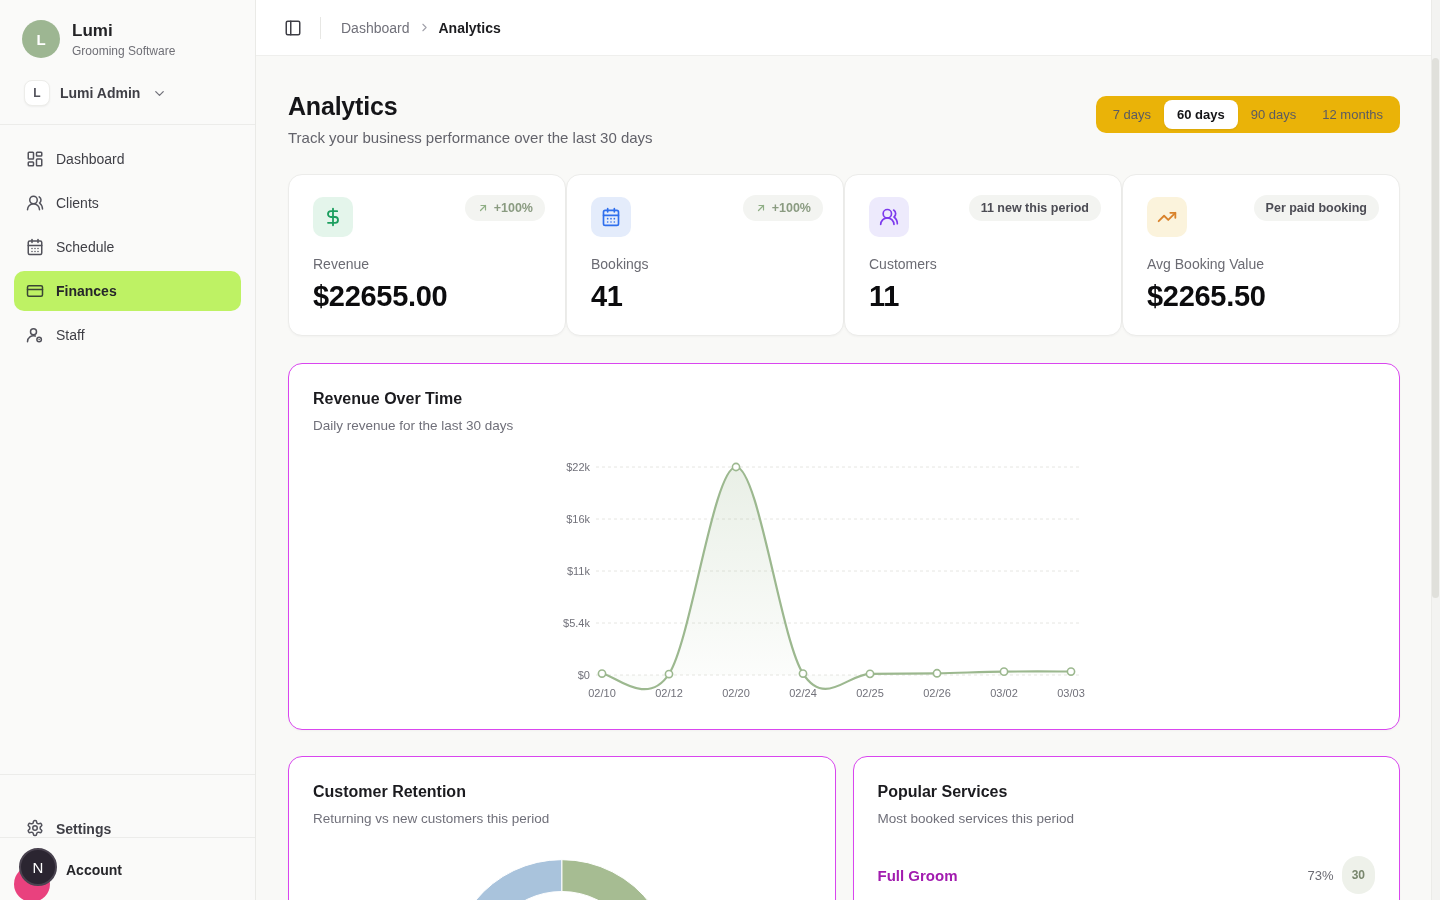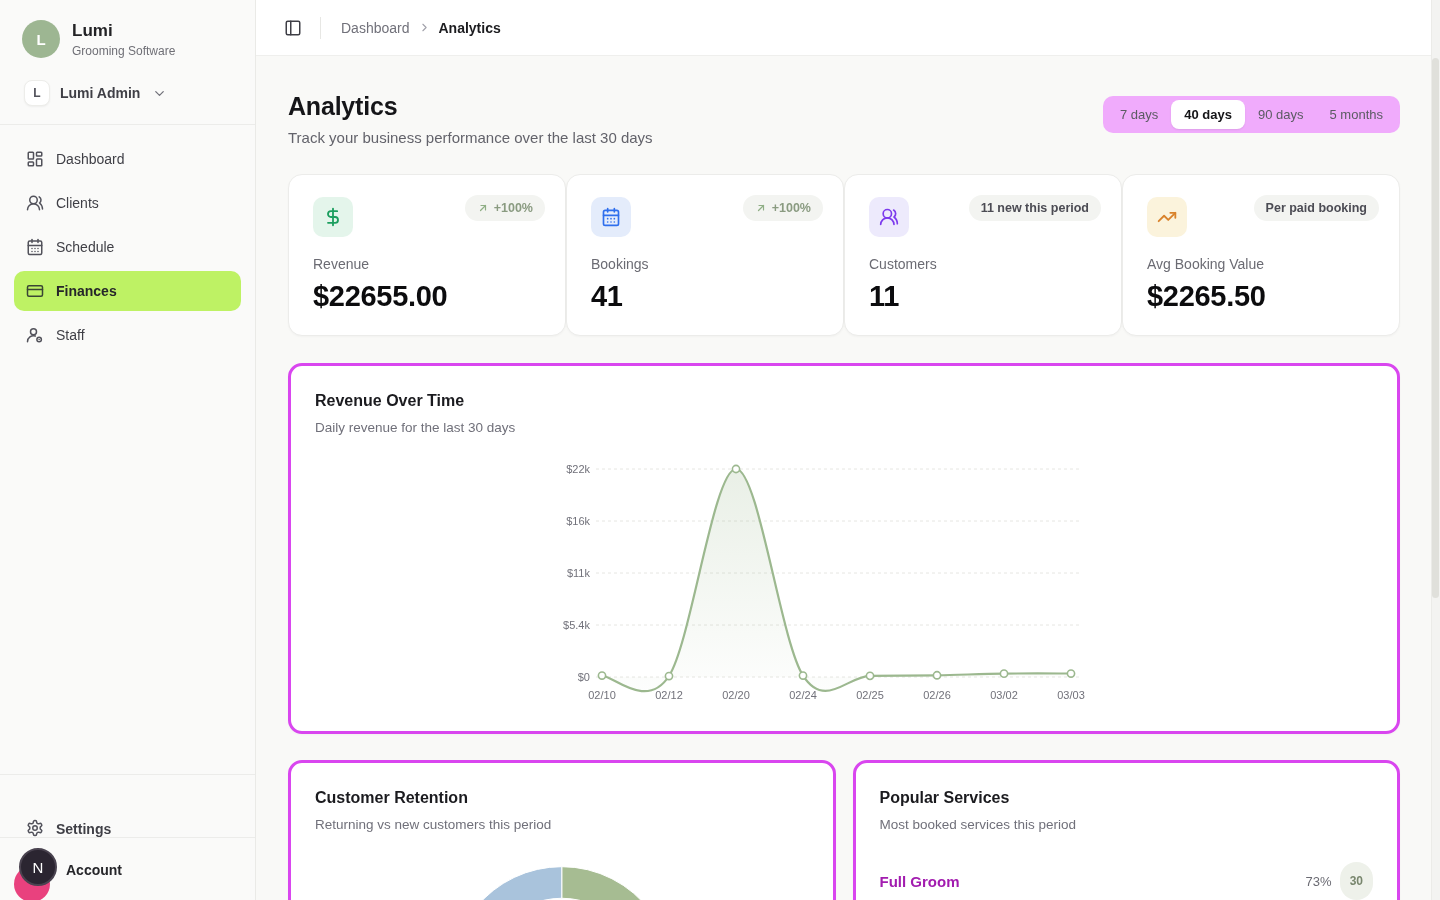--- a/index.html
+++ b/index.html
@@ -39,33 +39,33 @@
   .topbar .vdiv { width:1px; height:22px; background:#e7e7e4; }
   .breadcrumb { display:flex; align-items:center; gap:8px; font-size:14px; margin-left:6px; }
   .crumb-root { color:#71717a; cursor:pointer; }
   .crumb-sep { color:#a1a1aa; display:flex; }
   .crumb-current { color:#1c1c1f; font-weight:bold; }
 
   .content { flex:1; padding:36px 40px 0 32px; overflow:hidden; }
   .page-head { display:flex; align-items:flex-start; justify-content:space-between; margin-bottom:28px; }
   .page-title { font-size:25px; font-weight:bold; color:#151518; letter-spacing:-.2px; }
   .page-subtitle { font-size:15px; color:#63636b; margin-top:8px; }
-  .range-ctl { display:flex; align-items:center; background:#f0abfc; border-radius:10px; padding:4px; margin-top:4px; }
+  .range-ctl { display:flex; align-items:center; background:#eab308; border-radius:10px; padding:4px; margin-top:4px; }
   .range-btn { font-size:13px; color:#5b5b63; padding:7px 13px; border-radius:8px; cursor:pointer; white-space:nowrap; }
   .range-btn.active { background:#ffffff; color:#141417; font-weight:bold; box-shadow:0 1px 2px rgba(0,0,0,.08); }
 
   .stats-grid { display:grid; grid-template-columns:repeat(4,1fr); margin-bottom:27px; }
   .stat-card { background:#fff; border:1px solid #ececé9; border:1px solid #ececea; border-radius:14px; padding:22px 24px; position:relative; box-shadow:0 1px 2px rgba(16,24,40,.03); }
   .stat-tile { width:40px; height:40px; border-radius:10px; display:flex; align-items:center; justify-content:center; margin-bottom:19px; }
   .stat-badge { position:absolute; top:20px; right:20px; background:#f3f4f1; border-radius:999px; padding:6px 12px; display:flex; align-items:center; gap:5px; font-size:12.5px; font-weight:bold; }
   .stat-badge .ba { display:flex; color:#8fae85; }
   .stat-label { font-size:14px; color:#6b6b73; margin-bottom:8px; }
   .stat-value { font-size:29px; font-weight:bold; color:#0c0c0e; letter-spacing:-.3px; }
 
-  .panel { background:#fff; border:3px solid #d946ef; border-radius:14px; box-shadow:0 1px 2px rgba(16,24,40,.03); }
+  .panel { background:#fff; border:1px solid #d946ef; border-radius:14px; box-shadow:0 1px 2px rgba(16,24,40,.03); }
   .chart-card { padding:26px 24px 22px 24px; margin-bottom:26px; }
   .panel-title { font-size:16px; font-weight:bold; color:#1b1b1f; }
   .panel-subtitle { font-size:13.5px; color:#70707a; margin-top:10px; }
   .line-chart-wrap { display:flex; justify-content:center; margin-top:22px; }
 
   .bottom-grid { display:grid; grid-template-columns:1fr 1fr; gap:17px; }
   .bottom-card { padding:26px 24px; height:360px; overflow:hidden; }
   .donut-wrap { display:flex; justify-content:center; margin-top:12px; }
 
   .service-row { margin-top:30px; }
@@ -211,23 +211,23 @@
 
   <div class="content">
 
     <div class="page-head">
       <div>
         <div class="page-title">Analytics</div>
         <div class="page-subtitle">Track your business performance over the last 30 days</div>
       </div>
       <div class="range-ctl">
         <div class="range-btn">7 days</div>
-        <div class="range-btn active">40 days</div>
+        <div class="range-btn active">60 days</div>
         <div class="range-btn">90 days</div>
-        <div class="range-btn">5 months</div>
+        <div class="range-btn">12 months</div>
       </div>
     </div>
 
     <div class="stats-grid">
 
       <div class="stat-card">
         <div class="stat-tile" style="background: rgb(228, 245, 235); color: rgb(28, 158, 95);">
           <svg width="20" height="20" viewBox="0 0 24 24" fill="none" stroke="currentColor" stroke-width="2.2" stroke-linecap="round" stroke-linejoin="round">
               <line x1="12" y1="2" x2="12" y2="22"></line>
               <path d="M17 5H9.5a3.5 3.5 0 0 0 0 7h5a3.5 3.5 0 0 1 0 7H6"></path>

